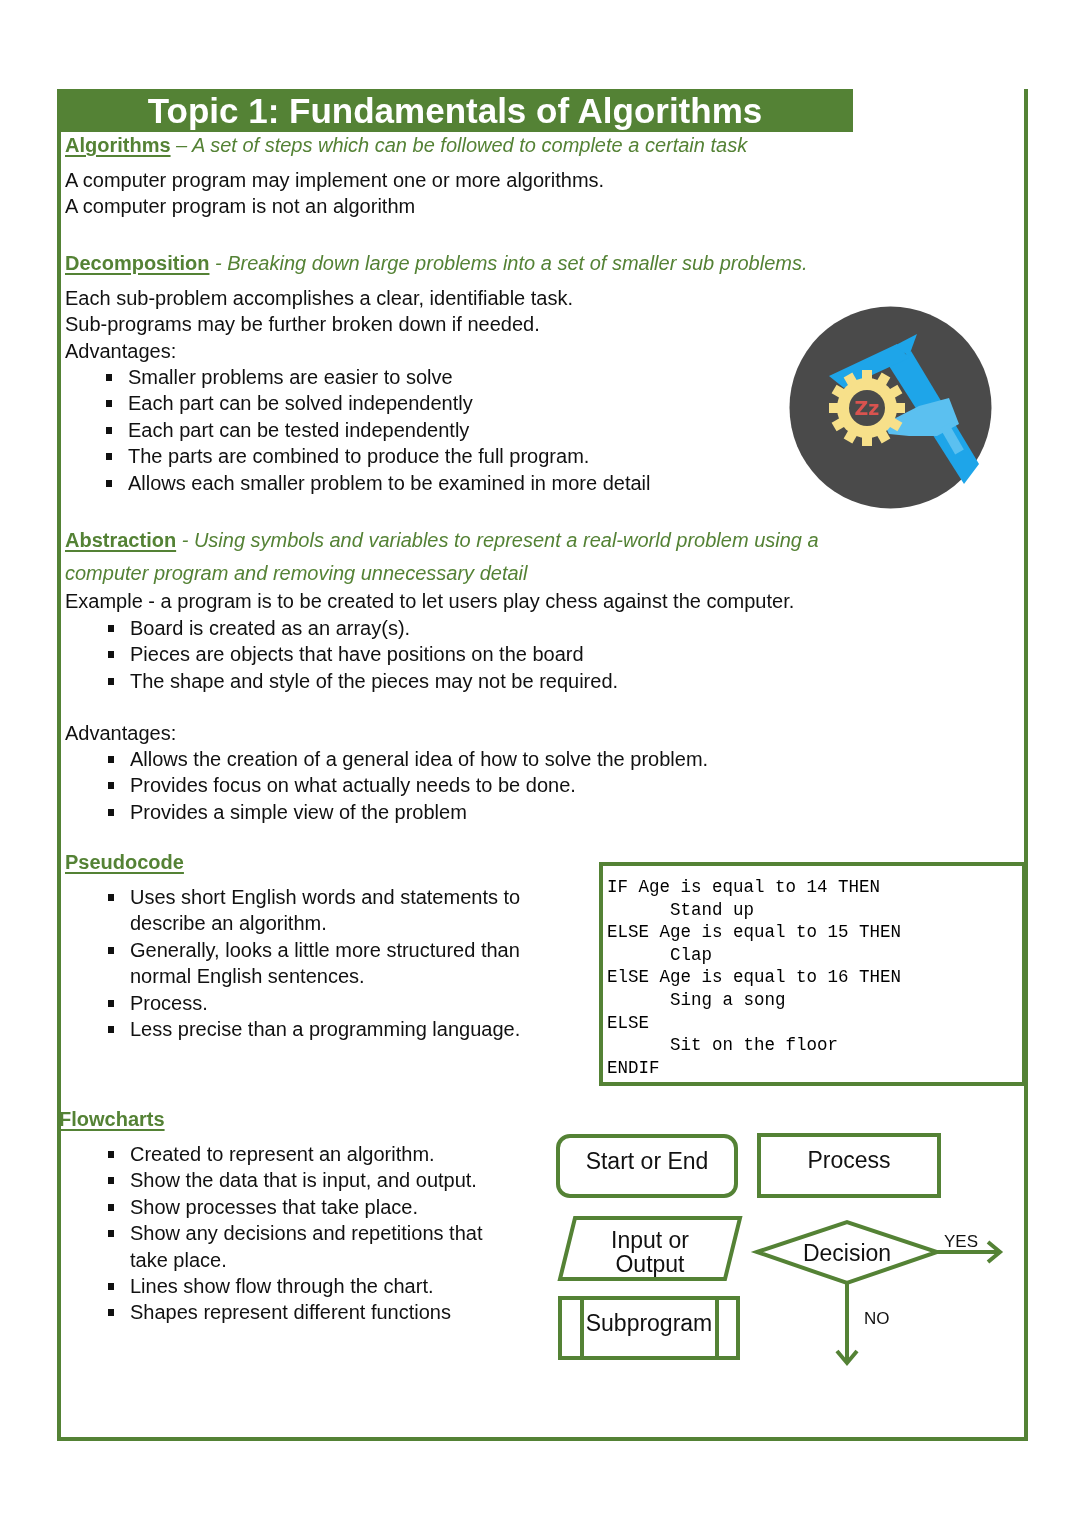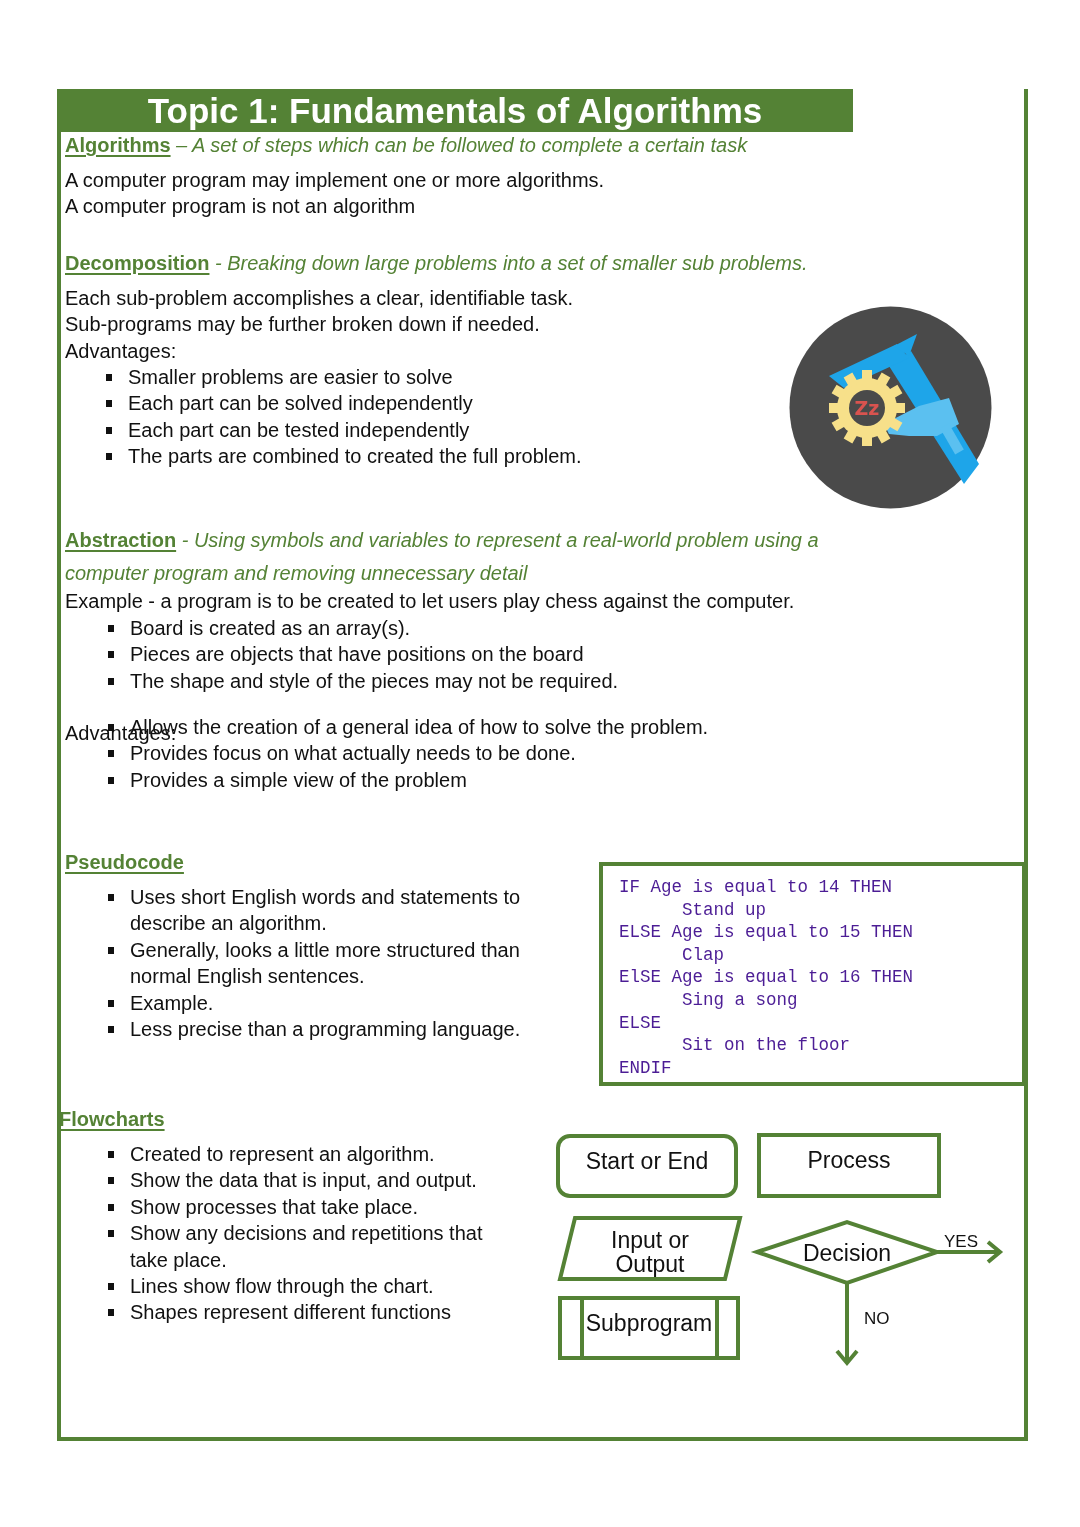--- a/index.html
+++ b/index.html
@@ -14,22 +14,22 @@
   .h { font-weight: bold; color: #548235; text-decoration: underline;
        text-decoration-thickness: 2px; text-underline-offset: 3px; }
   .h-lg { font-size: 20px; }
   .def { font-style: italic; color: #548235; font-size: 20px; }
   .txt { font-size: 20px; line-height: 26.4px; }
   ul.b { list-style: none; margin: 0; padding: 0; }
   ul.b li { position: relative; padding-left: 22px; font-size: 20px; line-height: 26.4px; }
   ul.b li::before { content: ""; position: absolute; left: 0; top: 10px; width: 6px; height: 7px; background: #111; }
   .code-box { position: absolute; left: 599px; top: 862px; width: 419px; height: 216px;
               border: 4px solid #548235; background: #fff; }
-  .code { position: absolute; left: 16px; top: 10px; margin: 0;
-          font-family: "Liberation Mono", monospace; font-size: 17.5px; line-height: 22.6px; color: #4c1d95; }
+  .code { position: absolute; left: 4px; top: 10px; margin: 0;
+          font-family: "Liberation Mono", monospace; font-size: 17.5px; line-height: 22.6px; color: #000000; }
   .shape-label { position: absolute; text-align: center; font-size: 23px; color: #111; }
 </style>
 </head>
 <body>
 
 <div class="frame"></div>
 <div class="title-bar">Topic 1: Fundamentals of Algorithms</div>
 
 <div class="abs" style="left:65px; top:134px;">
   <span class="h h-lg">Algorithms</span><span class="def"> – A set of steps which can be followed to complete a certain task</span>
@@ -40,21 +40,22 @@
 <div class="abs" style="left:65px; top:252px;">
   <span class="h h-lg">Decomposition</span><span class="def"> - Breaking down large problems into a set of smaller sub problems.</span>
 </div>
 <div class="abs txt" style="left:65px; top:285px;">Each sub-problem accomplishes a clear, identifiable task.</div>
 <div class="abs txt" style="left:65px; top:311px;">Sub-programs may be further broken down if needed.</div>
 <div class="abs txt" style="left:65px; top:338px;">Advantages:</div>
 <ul class="b abs" style="left:106px; top:364px;">
   <li>Smaller problems are easier to solve</li>
   <li>Each part can be solved independently</li>
   <li>Each part can be tested independently</li>
-  <li>The parts are combined to created the full problem.</li>
+  <li>The parts are combined to produce the full program.</li>
+  <li>Allows each smaller problem to be examined in more detail</li>
 </ul>
 
 <div class="abs" style="left:789px; top:306px; width:203px; height:203px;">
   <svg width="203" height="203" viewBox="0 0 203 203">
     <circle cx="101.5" cy="101.5" r="101" fill="#4a4a4a"></circle>
 
     <polygon points="100,60 122,45 190,158 175,178" fill="#1ea5e9"></polygon>
 
     <polygon points="40,70 108,38 120,52 55,82" fill="#1ea5e9"></polygon>
     <polygon points="105,40 128,28 120,50" fill="#1ea5e9"></polygon>
@@ -88,31 +89,31 @@
   <span class="h h-lg">Abstraction</span><span class="def"> - Using symbols and  variables to represent a real-world problem using a</span>
 </div>
 <div class="abs def" style="left:65px; top:562px;">computer program and removing unnecessary detail</div>
 <div class="abs txt" style="left:65px; top:588px;">Example - a program is to be created to let users play chess against the computer.</div>
 <ul class="b abs" style="left:108px; top:615px;">
   <li>Board is created as an array(s).</li>
   <li>Pieces are objects that have positions on the board</li>
   <li>The shape and style of the pieces may not be required.</li>
 </ul>
 <div class="abs txt" style="left:65px; top:720px;">Advantages:</div>
-<ul class="b abs" style="left:108px; top:714px;">
+<ul class="b abs" style="left:108px; top:746px;">
   <li>Allows the creation of a general idea of how to solve the problem.</li>
   <li>Provides focus on what actually needs to be done.</li>
   <li>Provides a simple view of the problem</li>
 </ul>
 
 <div class="abs h h-lg" style="left:65px; top:851px;">Pseudocode</div>
 <ul class="b abs" style="left:108px; top:884px;">
   <li><span>Uses short English words and statements to</span><br><span>describe an algorithm.</span></li>
   <li><span>Generally, looks a little more structured than</span><br><span>normal English sentences.</span></li>
-  <li>Example.</li>
+  <li>Process.</li>
   <li>Less precise than a programming language.</li>
 </ul>
 <div class="code-box">
   <pre class="code">IF Age is equal to 14 THEN
       Stand up
 ELSE Age is equal to 15 THEN
       Clap
 ElSE Age is equal to 16 THEN
       Sing a song
 ELSE

